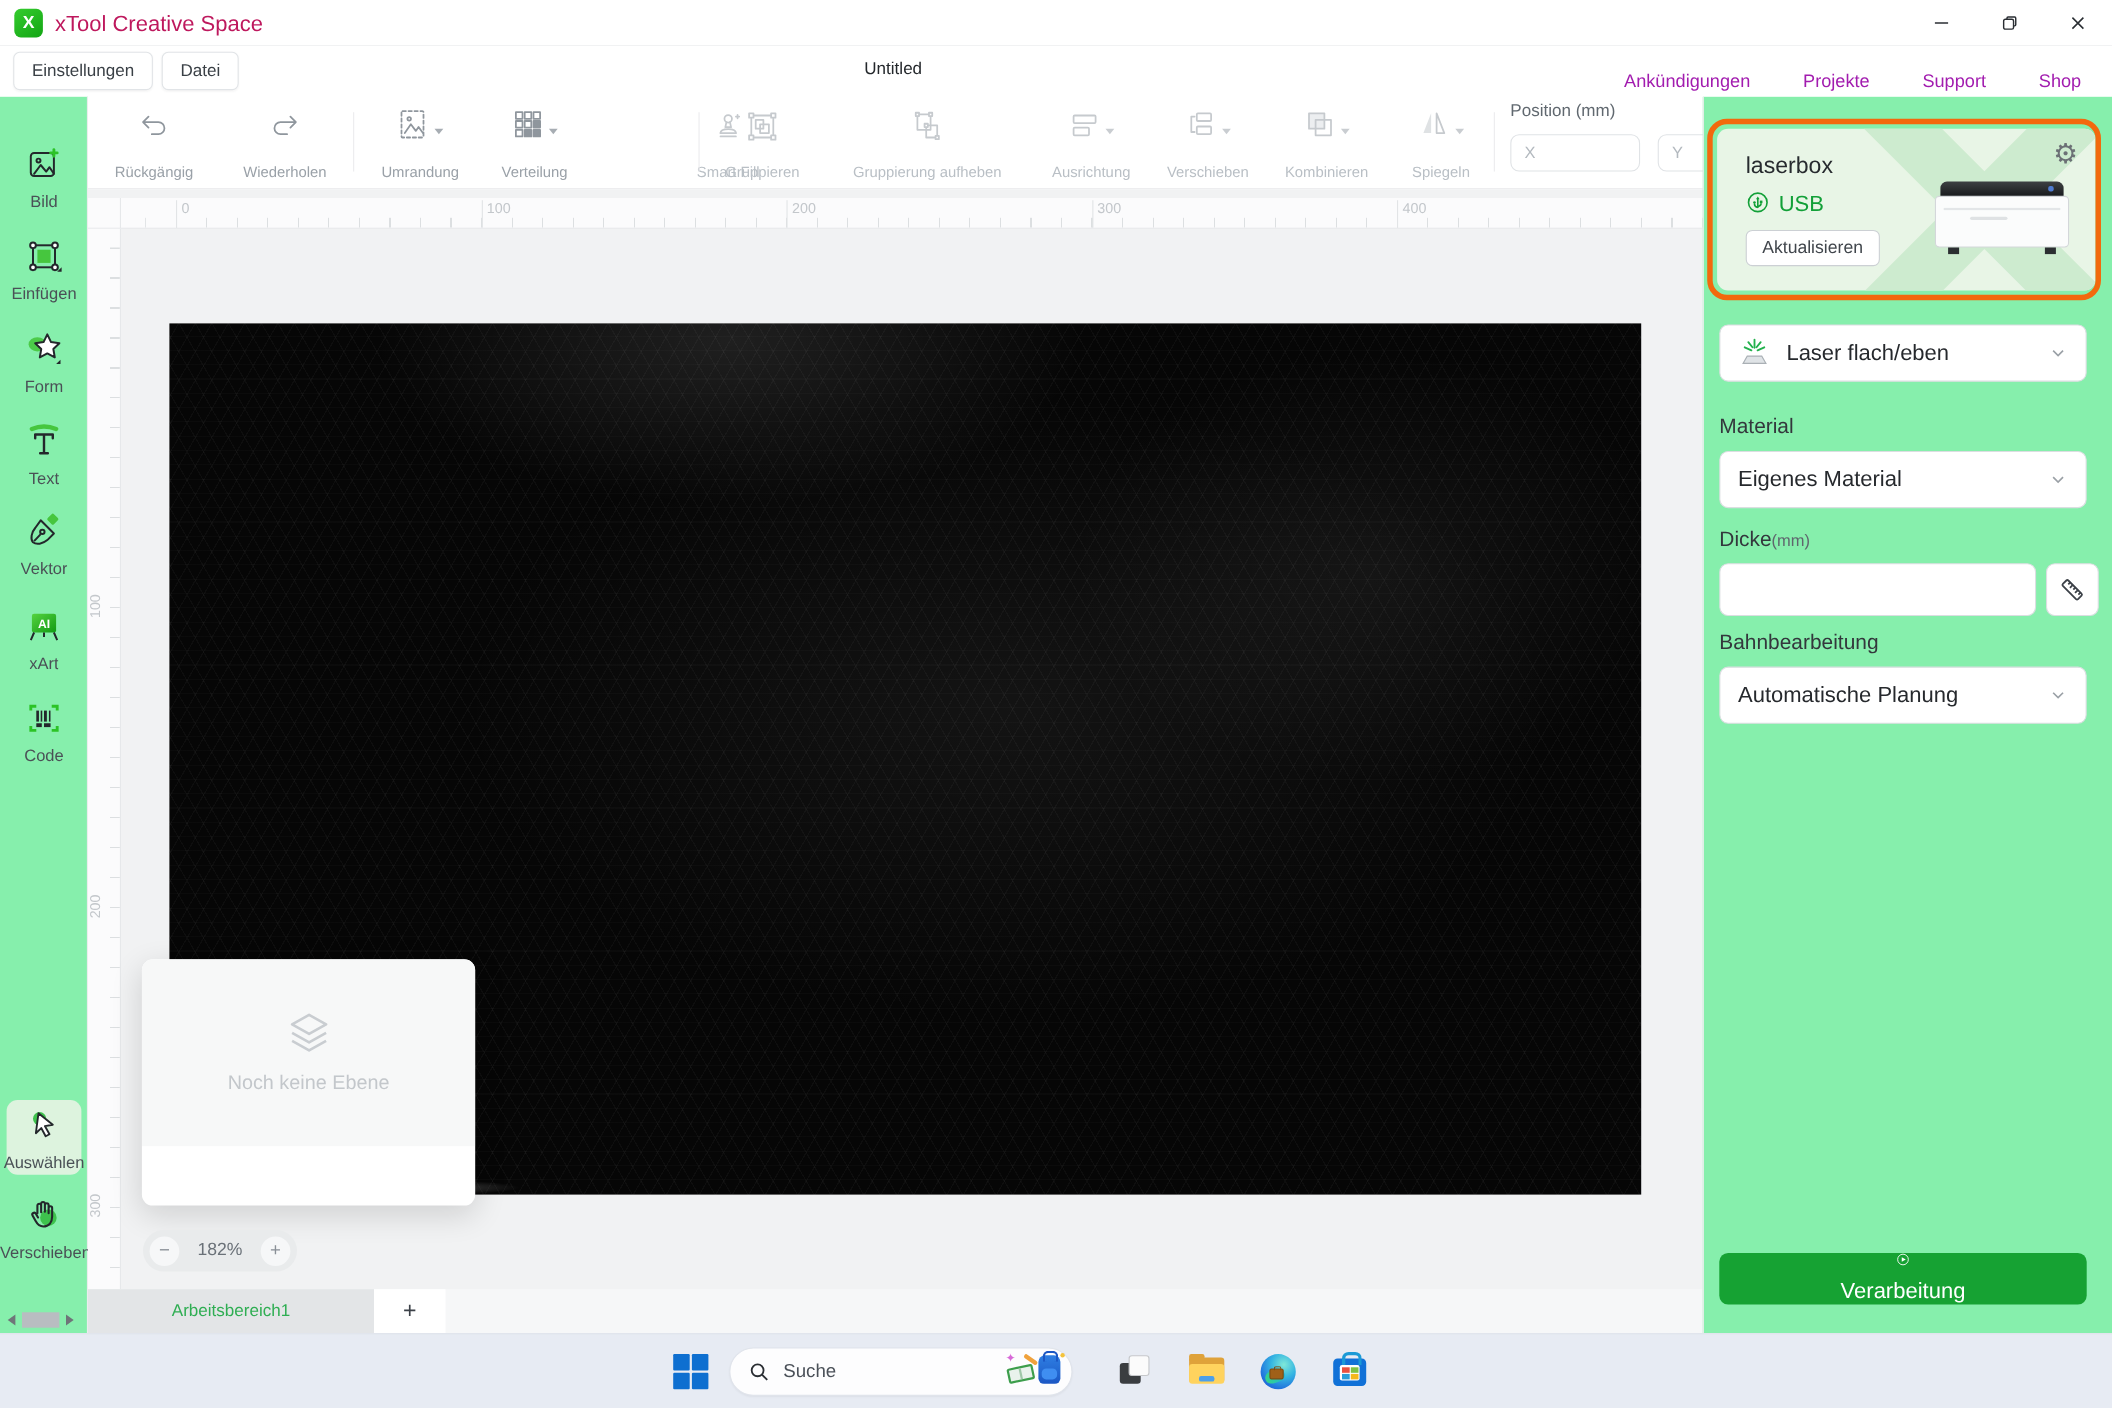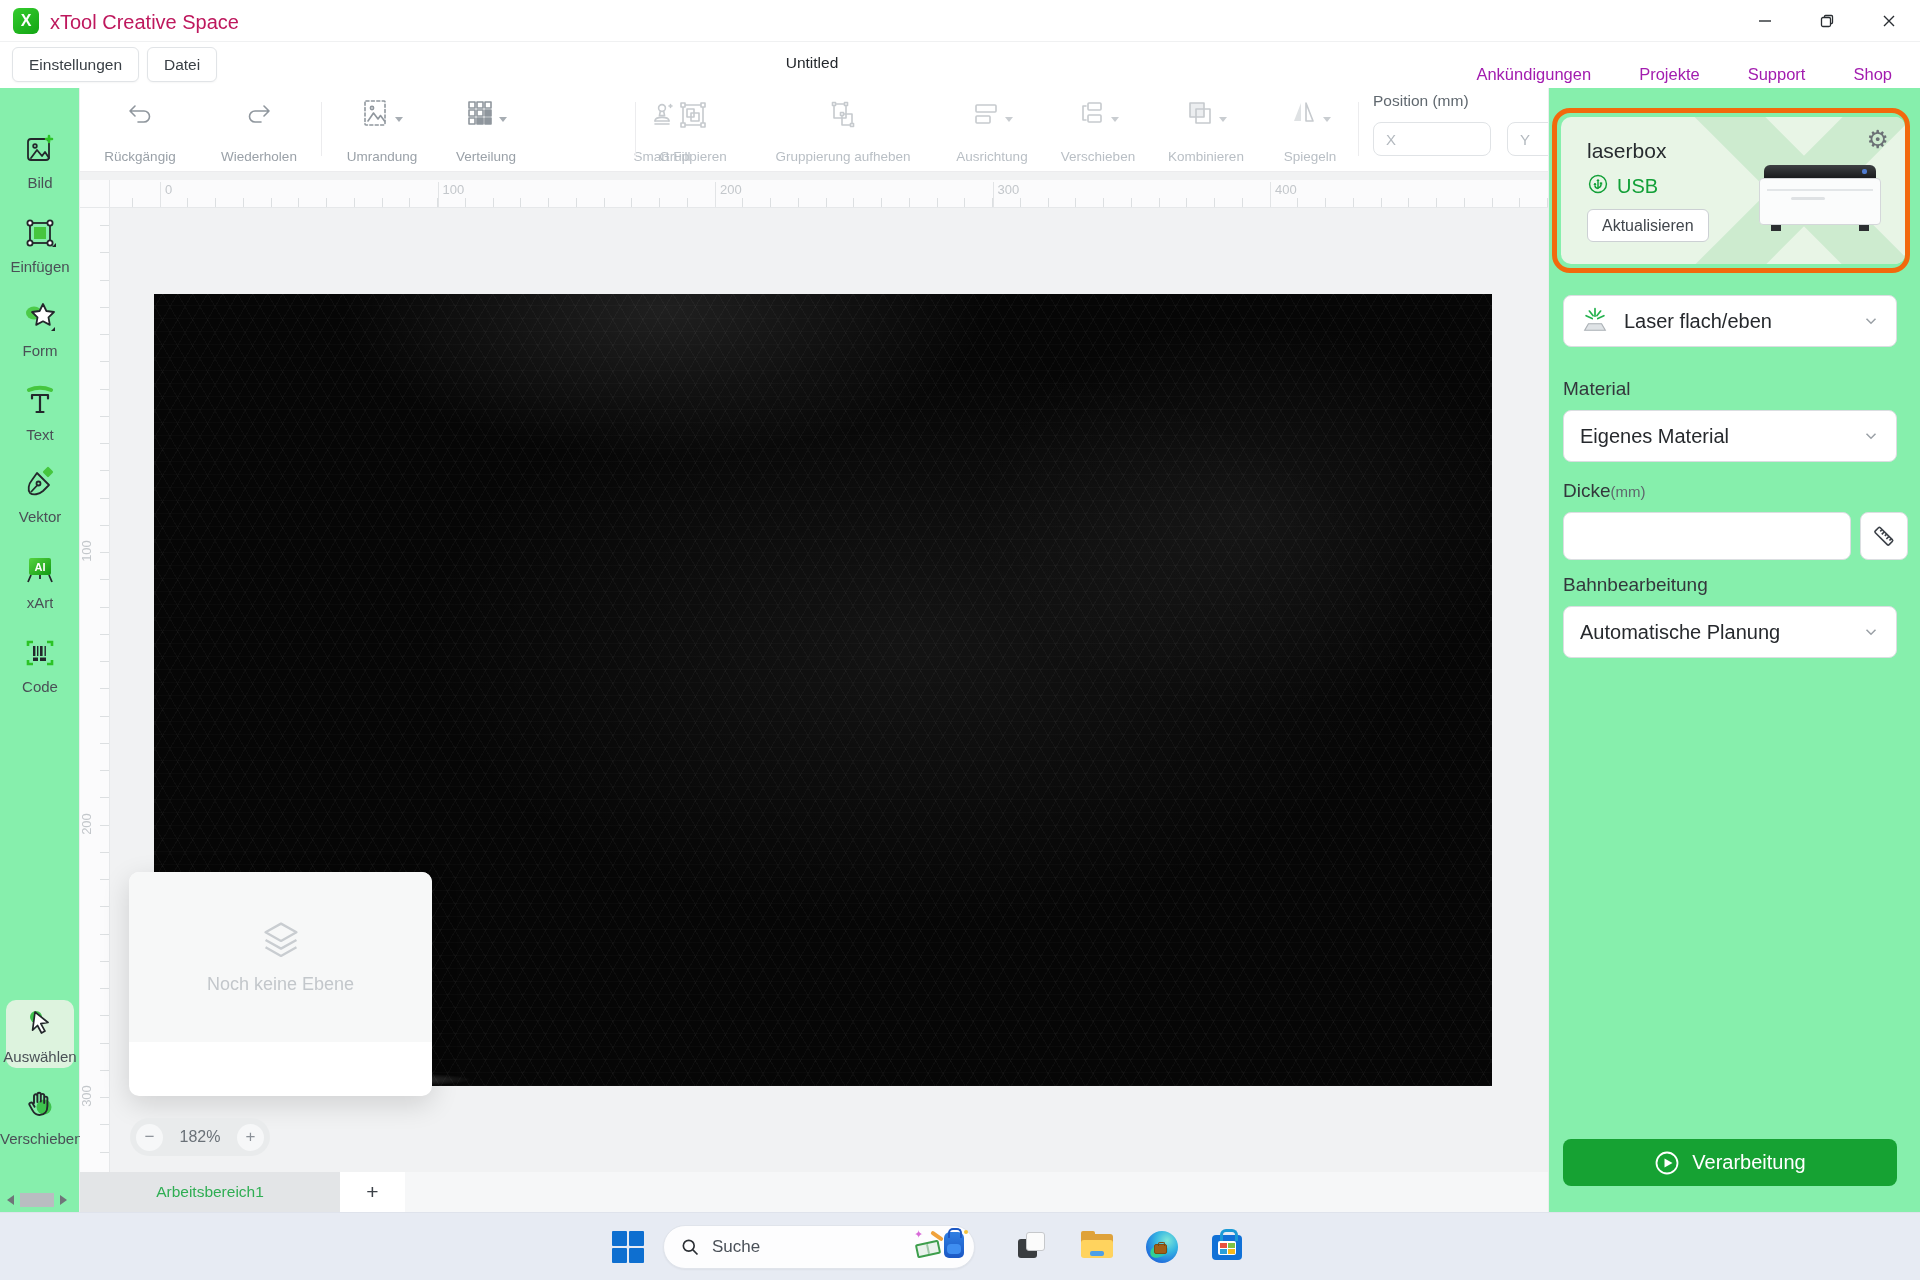--- a/index.html
+++ b/index.html
@@ -124,21 +124,21 @@
   .select { position:absolute; left:14px; width:334px; height:52px; border:1px solid #dbdee1; border-radius:8px; background:#fff;
     display:flex; align-items:center; padding:0 16px; gap:14px; }
   .select .chev { margin-left:auto; width:18px; height:18px; stroke:#9aa0a6; fill:none; stroke-width:2; }
   .select-text { font-size:20px; color:#26292d; }
   .panel-label { position:absolute; left:14px; font-size:19px; color:#33373c; }
   .panel-label .unit { font-size:15px; color:#5f666d; }
   .thick-input { position:absolute; left:14px; width:288px; height:48px; border:1px solid #dbdee1; border-radius:8px; font-size:19px; padding:0 14px; font-family:inherit; outline:none; }
   .ruler-btn { position:absolute; right:12px; width:48px; height:48px; border:1px solid #dbdee1; border-radius:8px; background:#fff;
     display:flex; align-items:center; justify-content:center; }
   .process-btn { position:absolute; left:14px; top:1051px; width:334px; height:47px; background:#16a233; border:none; border-radius:8px;
-    color:#fff; font-size:20px; font-family:inherit; display:flex; align-items:center; justify-content:center; gap:12px; }
+    color:#fff; font-size:20px; font-family:inherit; display:flex; align-items:center; justify-content:center; gap:12px;flex-direction:column; }
   .process-btn svg { width:26px; height:26px; }
 
   
   .taskbar { position:absolute; left:0; top:1212px; width:1920px; height:68px; background:#e7ebf3; border-top:1px solid #dfe3ec; }
   .tb-ico { position:absolute; top:14px; width:40px; height:40px; display:flex; align-items:center; justify-content:center; }
   .win-logo { display:grid; grid-template-columns:15px 15px; grid-template-rows:15px 15px; gap:2px; }
   .win-logo div { background:#0e6fd0; border-radius:1px; }
   .search-pill { position:absolute; left:663px; top:12px; width:312px; height:44px; background:#fdfdfe; border:1px solid #e0e4eb;
     border-radius:22px; display:flex; align-items:center; padding:0 8px 0 16px; box-shadow:0 1px 2px rgba(0,0,0,0.05); }
   .search-pill input { border:none; outline:none; background:transparent; font-size:17px; color:#3f454d; width:190px; font-family:inherit; }

